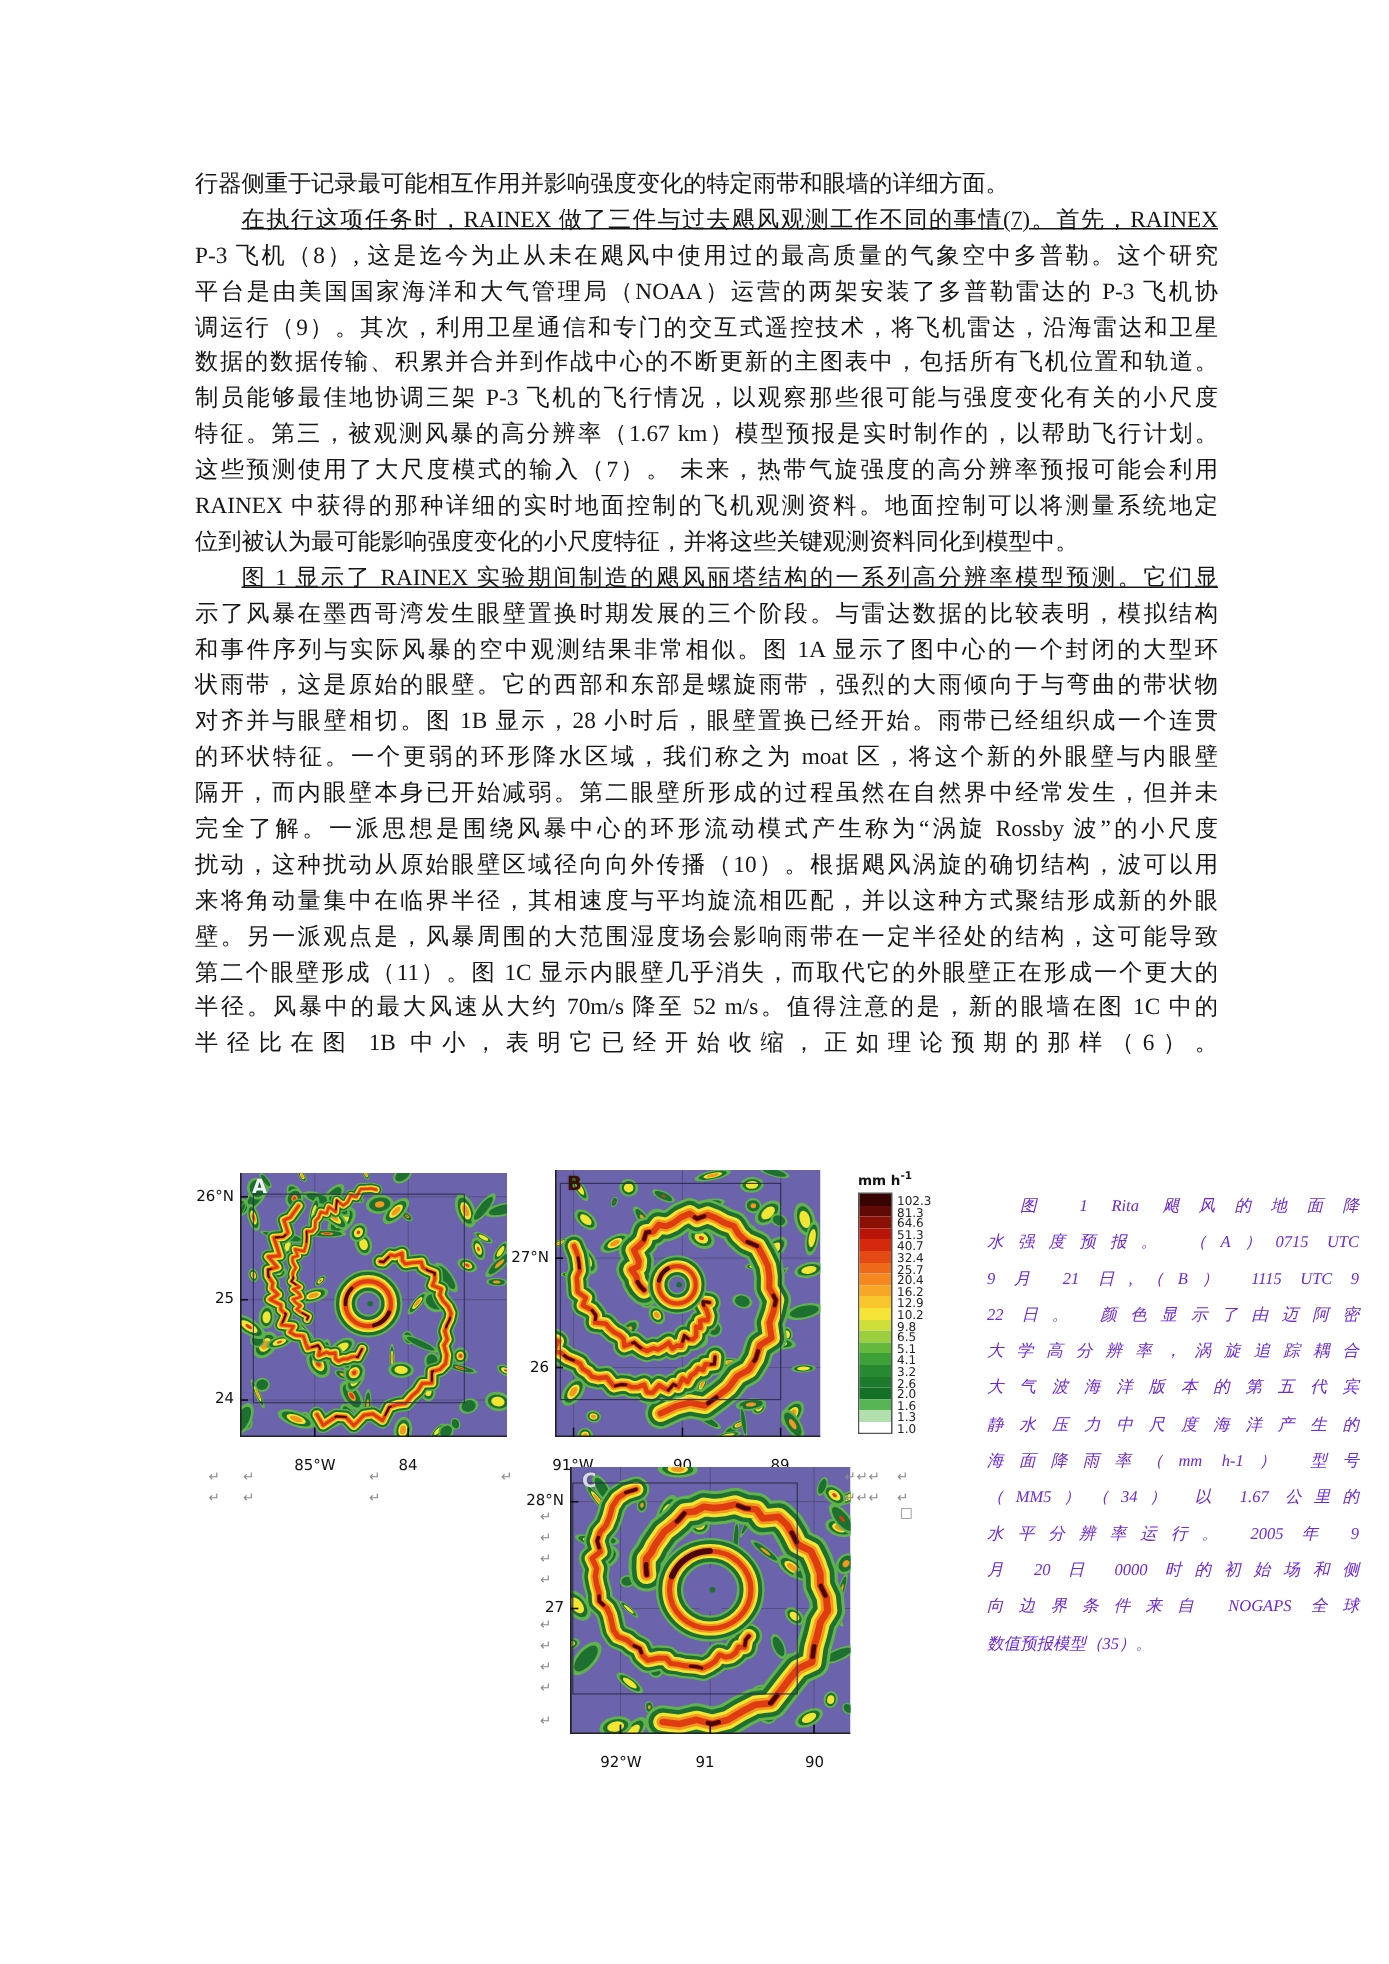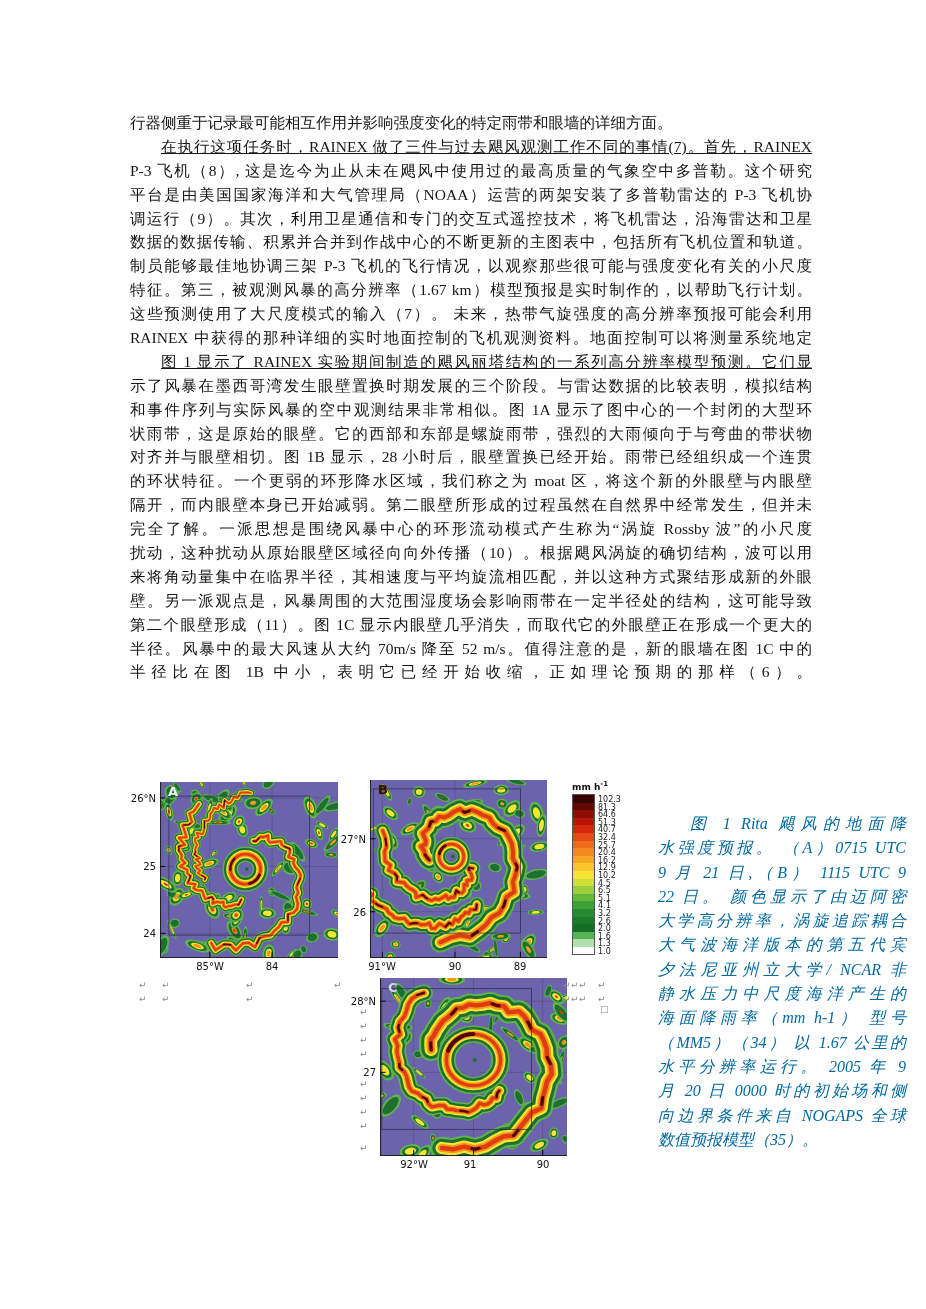--- a/index.html
+++ b/index.html
@@ -7,35 +7,35 @@
         font-family:"Liberation Serif","DejaVu Serif",serif;color:#161616;}
 
   
   #body-text{position:absolute;left:130px;top:111px;width:682px;
              font-size:15.5px;line-height:23.9px;}
   .bline{height:23.9px;white-space:nowrap;text-align:justify;text-align-last:justify;}
   .bline.noj{text-align-last:left;}
   .bline.ind{text-indent:2em;text-decoration:underline;}
 
   
-  #caption{position:absolute;left:658px;top:812px;width:248px;
-           font-size:16px;line-height:24.3px;font-style:italic;color:#0369a1;}
+  #caption{position:absolute;left:658px;top:792px;width:248px;
+           font-size:11px;line-height:24.3px;font-style:italic;color:#6d28d9;}
   .cline{height:24.3px;white-space:nowrap;text-align:justify;text-align-last:justify;}
   .cline.noj{text-align-last:left;}
   .cline.ind{text-indent:2em;}
 
   
   #figure{position:absolute;left:0;top:0;width:926px;height:1309px;}
   .panel{position:absolute;}
   .panel svg{display:block;width:100%;height:100%;}
   .plabel{position:absolute;left:8px;top:2px;font:bold 13px "DejaVu Sans",sans-serif;
           text-shadow:0 0 2px rgba(0,0,0,.25);}
   .lat{position:absolute;right:100%;padding-right:4px;transform:translateY(-50%);
        font:10px "DejaVu Sans",sans-serif;color:#111;white-space:nowrap;}
-  .lon{position:absolute;top:100%;margin-top:3px;transform:translateX(-50%);
+  .lon{position:absolute;top:100%;margin-top:14px;transform:translateX(-50%);
        font:10px "DejaVu Sans",sans-serif;color:#111;white-space:nowrap;}
 
   
   #colorbar{position:absolute;left:572px;top:780px;font-family:"DejaVu Sans",sans-serif;}
   .cb-title{font-size:9px;font-weight:bold;color:#111;margin-bottom:2px;white-space:nowrap;}
   .cb-title sup{font-size:7px;}
   .cb-body{display:flex;align-items:flex-end;}
   .cb-cells{width:21px;border:1px solid #555;}
   .cb-cell{height:7.6px;}
   .cb-vals{margin-left:3px;}
@@ -53,20 +53,21 @@
       <div class="bline noj">行器侧重于记录最可能相互作用并影响强度变化的特定雨带和眼墙的详细方面。</div>
       <div class="bline ind">在执行这项任务时，RAINEX 做了三件与过去飓风观测工作不同的事情(7)。首先，RAINEX</div>
       <div class="bline">P-3 飞机（8）, 这是迄今为止从未在飓风中使用过的最高质量的气象空中多普勒。这个研究</div>
       <div class="bline">平台是由美国国家海洋和大气管理局（NOAA）运营的两架安装了多普勒雷达的 P-3 飞机协</div>
       <div class="bline">调运行（9）。其次，利用卫星通信和专门的交互式遥控技术，将飞机雷达，沿海雷达和卫星</div>
       <div class="bline">数据的数据传输、积累并合并到作战中心的不断更新的主图表中，包括所有飞机位置和轨道。</div>
       <div class="bline">制员能够最佳地协调三架 P-3 飞机的飞行情况，以观察那些很可能与强度变化有关的小尺度</div>
       <div class="bline">特征。第三，被观测风暴的高分辨率（1.67 km）模型预报是实时制作的，以帮助飞行计划。</div>
       <div class="bline">这些预测使用了大尺度模式的输入（7）。 未来，热带气旋强度的高分辨率预报可能会利用</div>
       <div class="bline">RAINEX 中获得的那种详细的实时地面控制的飞机观测资料。地面控制可以将测量系统地定</div>
+      <div class="bline noj">位到被认为最可能影响强度变化的小尺度特征，并将这些关键观测资料同化到模型中。</div>
       <div class="bline ind">图 1 显示了 RAINEX 实验期间制造的飓风丽塔结构的一系列高分辨率模型预测。它们显</div>
       <div class="bline">示了风暴在墨西哥湾发生眼壁置换时期发展的三个阶段。与雷达数据的比较表明，模拟结构</div>
       <div class="bline">和事件序列与实际风暴的空中观测结果非常相似。图 1A 显示了图中心的一个封闭的大型环</div>
       <div class="bline">状雨带，这是原始的眼壁。它的西部和东部是螺旋雨带，强烈的大雨倾向于与弯曲的带状物</div>
       <div class="bline">对齐并与眼壁相切。图 1B 显示，28 小时后，眼壁置换已经开始。雨带已经组织成一个连贯</div>
       <div class="bline">的环状特征。一个更弱的环形降水区域，我们称之为 moat 区，将这个新的外眼壁与内眼壁</div>
       <div class="bline">隔开，而内眼壁本身已开始减弱。第二眼壁所形成的过程虽然在自然界中经常发生，但并未</div>
       <div class="bline">完全了解。一派思想是围绕风暴中心的环形流动模式产生称为“涡旋 Rossby 波”的小尺度</div>
       <div class="bline">扰动，这种扰动从原始眼壁区域径向向外传播（10）。根据飓风涡旋的确切结构，波可以用</div>
       <div class="bline">来将角动量集中在临界半径，其相速度与平均旋流相匹配，并以这种方式聚结形成新的外眼</div>
@@ -108,21 +109,21 @@
             <div class="cb-val">81.3</div>
             <div class="cb-val">64.6</div>
             <div class="cb-val">51.3</div>
             <div class="cb-val">40.7</div>
             <div class="cb-val">32.4</div>
             <div class="cb-val">25.7</div>
             <div class="cb-val">20.4</div>
             <div class="cb-val">16.2</div>
             <div class="cb-val">12.9</div>
             <div class="cb-val">10.2</div>
-            <div class="cb-val">4.5</div>
+            <div class="cb-val">9.8</div>
             <div class="cb-val">6.5</div>
             <div class="cb-val">5.1</div>
             <div class="cb-val">4.1</div>
             <div class="cb-val">3.2</div>
             <div class="cb-val">2.6</div>
             <div class="cb-val">2.0</div>
             <div class="cb-val">1.6</div>
             <div class="cb-val">1.3</div>
             <div class="cb-val">1.0</div>
           </div>
@@ -901,21 +902,20 @@
       <span class="fmark" style="left: 360px; top: 1144px;">↵</span>
     </div>
 
   <div id="caption">
       <div class="cline ind">图 1 Rita 飓风的地面降</div>
       <div class="cline">水强度预报。 （A）0715 UTC</div>
       <div class="cline">9 月 21 日,（B） 1115 UTC 9</div>
       <div class="cline">22 日。 颜色显示了由迈阿密</div>
       <div class="cline">大学高分辨率，涡旋追踪耦合</div>
       <div class="cline">大气波海洋版本的第五代宾</div>
-      <div class="cline">夕法尼亚州立大学/ NCAR 非</div>
       <div class="cline">静水压力中尺度海洋产生的</div>
       <div class="cline">海面降雨率（mm h-1） 型号</div>
       <div class="cline">（MM5）（34） 以 1.67 公里的</div>
       <div class="cline">水平分辨率运行。 2005 年 9</div>
       <div class="cline">月 20 日 0000 时的初始场和侧</div>
       <div class="cline">向边界条件来自 NOGAPS 全球</div>
       <div class="cline noj">数值预报模型（35）。</div>
     </div>
 
 </div>

